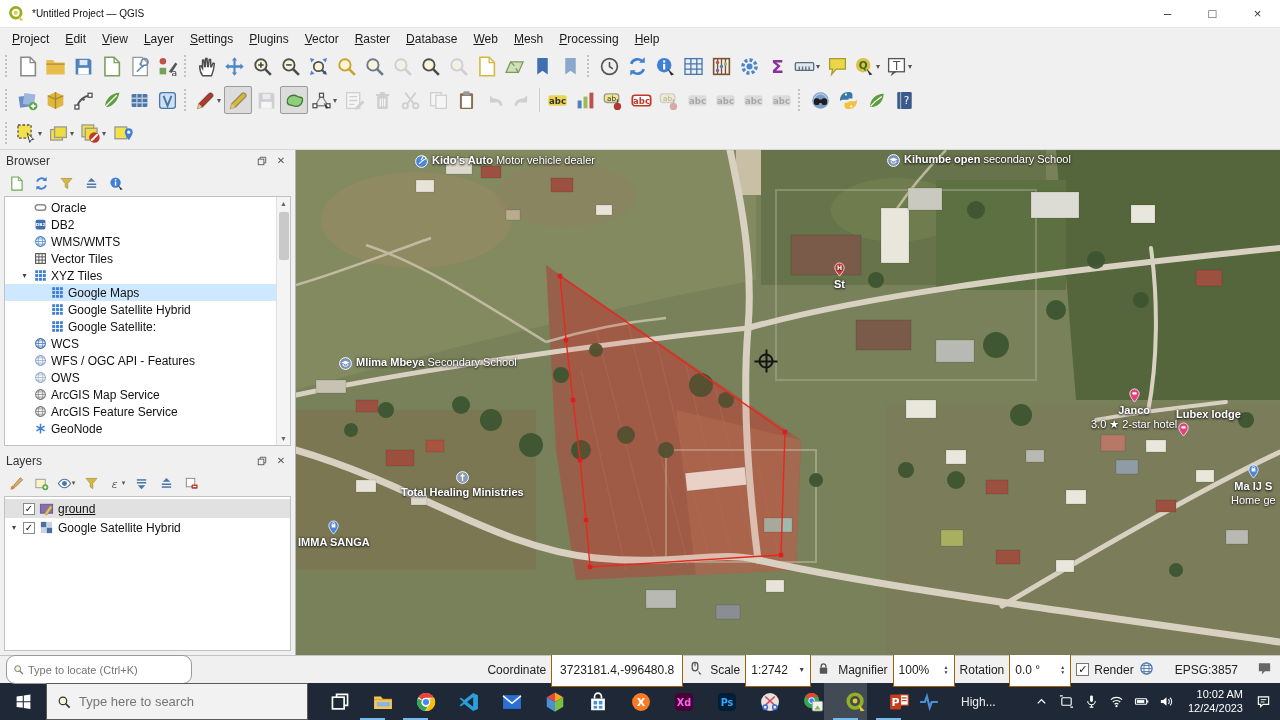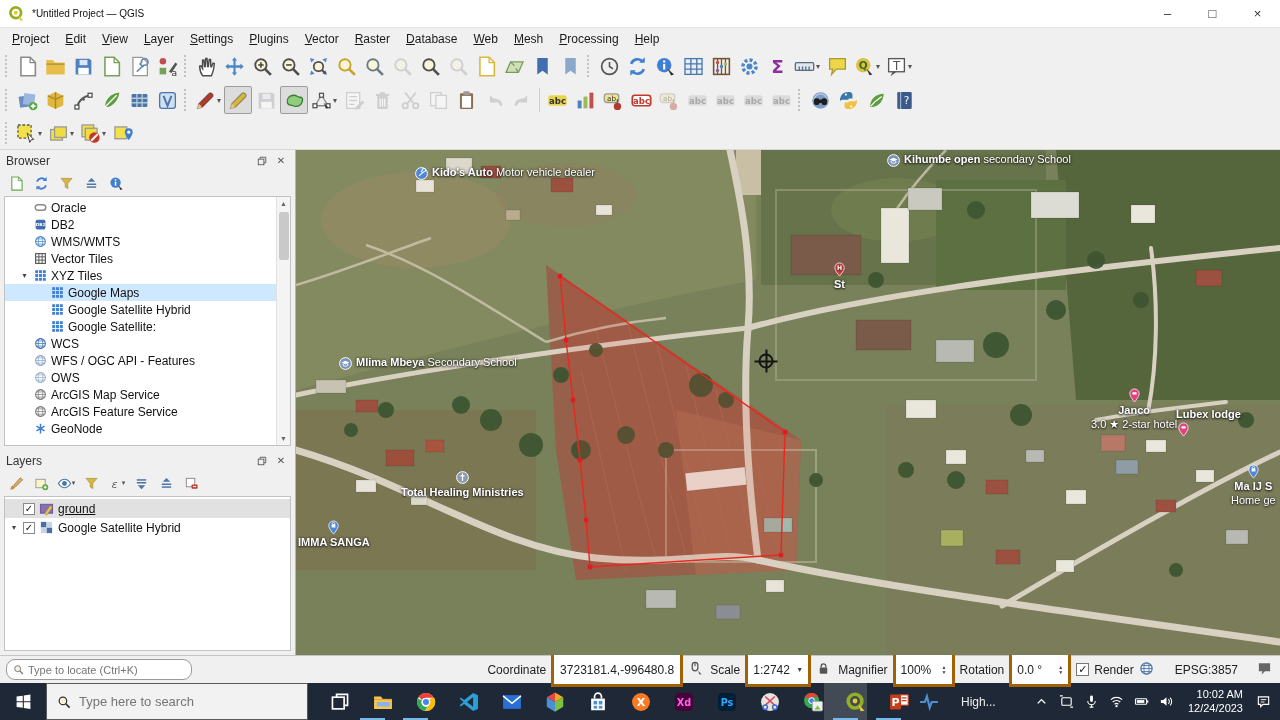--- a/index.html
+++ b/index.html
@@ -78,24 +78,24 @@
   .mlabel .l2{font-weight:normal}
   .micon{flex:none}
   .micon svg{width:15px;height:15px}
   .cursor-marker{position:absolute;width:15px;height:15px;border:2px solid #151515;border-radius:50%;transform:translate(-50%,-50%)}
   .cursor-marker::before{content:"";position:absolute;left:-6px;right:-6px;top:50%;height:2px;margin-top:-1px;background:#151515}
   .cursor-marker::after{content:"";position:absolute;top:-6px;bottom:-6px;left:50%;width:2px;margin-left:-1px;background:#151515}
   .parcel{fill:rgba(242,58,48,.12);stroke:#e8281e;stroke-width:1.4}
 
   
   .statusbar{height:28px;background:#f0f0f0;border-top:1px solid #c4c4c4;display:flex;align-items:center;gap:5px;padding:0 6px;font-size:12px;color:#222}
-  .locate{width:186px;height:21px;border:1px solid #9a9a9a;border-radius:9px;background:#fff;display:flex;align-items:center;padding:0 6px;gap:4px}
+  .locate{width:186px;height:29px;border:1px solid #9a9a9a;border-radius:9px;background:#fff;display:flex;align-items:center;padding:0 6px;gap:4px}
   .locate svg{width:11px;height:11px;color:#777}
   .locate input{border:none;outline:none;flex:1;font-size:11px;color:#555;background:transparent}
-  .sb-box{height:35px;border:3px solid #a16207;background:#fff;display:flex;align-items:center;padding:0 5px;font-size:12px}
+  .sb-box{height:35px;border:1px solid #a16207;background:#fff;display:flex;align-items:center;padding:0 5px;font-size:12px}
   .coordbox{width:132px;justify-content:center}
   .combo{width:66px;justify-content:space-between}
   .combo .ca{font-size:7px;color:#444}
   .spin{width:62px;justify-content:space-between}
   .spin .sa{display:flex;flex-direction:column;font-size:5px;color:#444;line-height:5px}
   .sbicon{width:17px;height:17px;color:#555}
   .sbicon svg{width:15px;height:15px}
   .cbx{width:13px;height:13px;border:1px solid #777;background:#fff;font-size:11px;line-height:11px;text-align:center}
   .cbx::after{content:"✓";color:#111}
   .sb-spacer{flex:1}
@@ -1361,21 +1361,21 @@
           <rect x="291.8" y="414.8" width="4.4" height="4.4" fill="#e01b24"></rect>
           <rect x="287.8" y="367.8" width="4.4" height="4.4" fill="#e01b24"></rect>
           <rect x="281.8" y="307.8" width="4.4" height="4.4" fill="#e01b24"></rect>
           <rect x="274.8" y="247.8" width="4.4" height="4.4" fill="#e01b24"></rect>
           <rect x="267.8" y="187.8" width="4.4" height="4.4" fill="#e01b24"></rect>
         </g>
     </svg>
 
     <div>
 
-        <div class="mlabel row" style="left: 118px; top: 16px;">
+        <div class="mlabel row" style="left: 118px; top: 4px;">
           <span class="micon" style="color: rgb(79, 135, 216);">
             <svg>
               <use href="#sym-mpin"></use>
             </svg>
           </span>
           <span class="l1">Kido's Auto</span>
           <span class="l2">Motor vehicle dealer</span>
         </div>
 
         <div class="mlabel row" style="left: 590px; top: 3px;">

